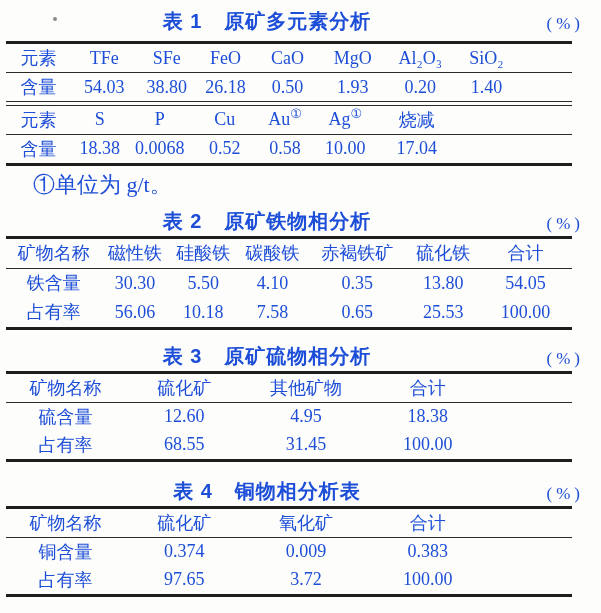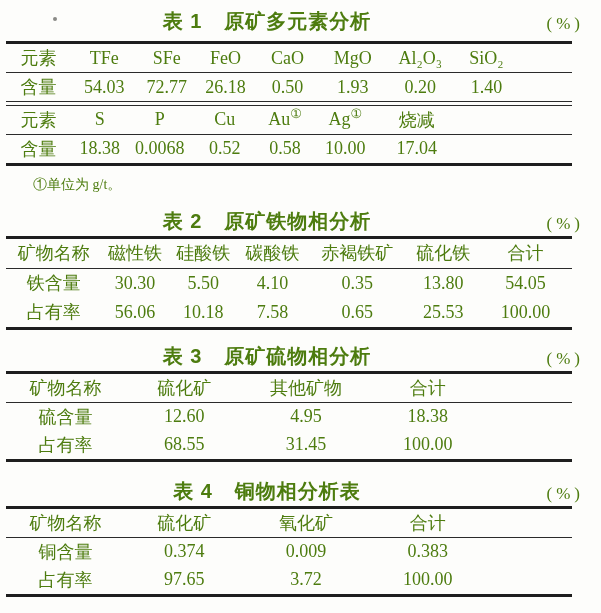--- a/index.html
+++ b/index.html
@@ -3,21 +3,21 @@
 <meta charset="utf-8">
 <style>
   html,body{margin:0;padding:0;}
   .page{
     position:relative;
     width:601px;height:613px;
     background:#fdfdfb;
     overflow:hidden;
     box-sizing:border-box;
     padding:6px 0 0 6px;
-    color:#4d7c0f;
+    color:#1d4ed8;
     font-family:"Liberation Serif","DejaVu Serif",serif;
   }
   .speck{position:absolute;left:53px;top:17px;width:4px;height:4px;border-radius:50%;background:#8a8a86;}
   .caption{
     position:relative;
     width:566px;
     box-sizing:border-box;
     text-align:center;
     padding-right:44px;
     font-family:"Liberation Sans","DejaVu Sans",sans-serif;
@@ -50,21 +50,21 @@
   .t1b{border-top:1.5px solid #2a2a2a;border-bottom:3px solid #1e1e1e;margin-top:2.5px;}
   .t1a td,.t1b td{height:28px;font-family:Liberation Serif, serif;}
   tr.rule td{border-bottom:1.4px solid #2a2a2a;}
   
   .t2,.t3,.t4{border-top:3px solid #1e1e1e;border-bottom:3px solid #1e1e1e;margin-top:0;}
   .t2 td{height:29px;}
   .t3 td,.t4 td{height:28px;}
   .footnote{
     margin-top:7px;
     padding-left:27px;
-    font-size:14px;
+    font-size:22px;
     line-height:24px;
   }
   .cap2{margin-top:9px;}
   .cap3{margin-top:11px;}
   .cap4{margin-top:14px;}
 </style>
 </head>
 <body>
 
 <div class="page">
@@ -96,21 +96,21 @@
       <td>FeO</td>
       <td>CaO</td>
       <td>MgO</td>
       <td>Al₂O₃</td>
       <td>SiO₂</td>
       <td></td>
     </tr>
     <tr>
       <td>含量</td>
       <td>54.03</td>
-      <td>72.77</td>
+      <td>38.80</td>
       <td>26.18</td>
       <td>0.50</td>
       <td>1.93</td>
       <td>0.20</td>
       <td>1.40</td>
       <td></td>
     </tr>
   </tbody>
     </table>
 

